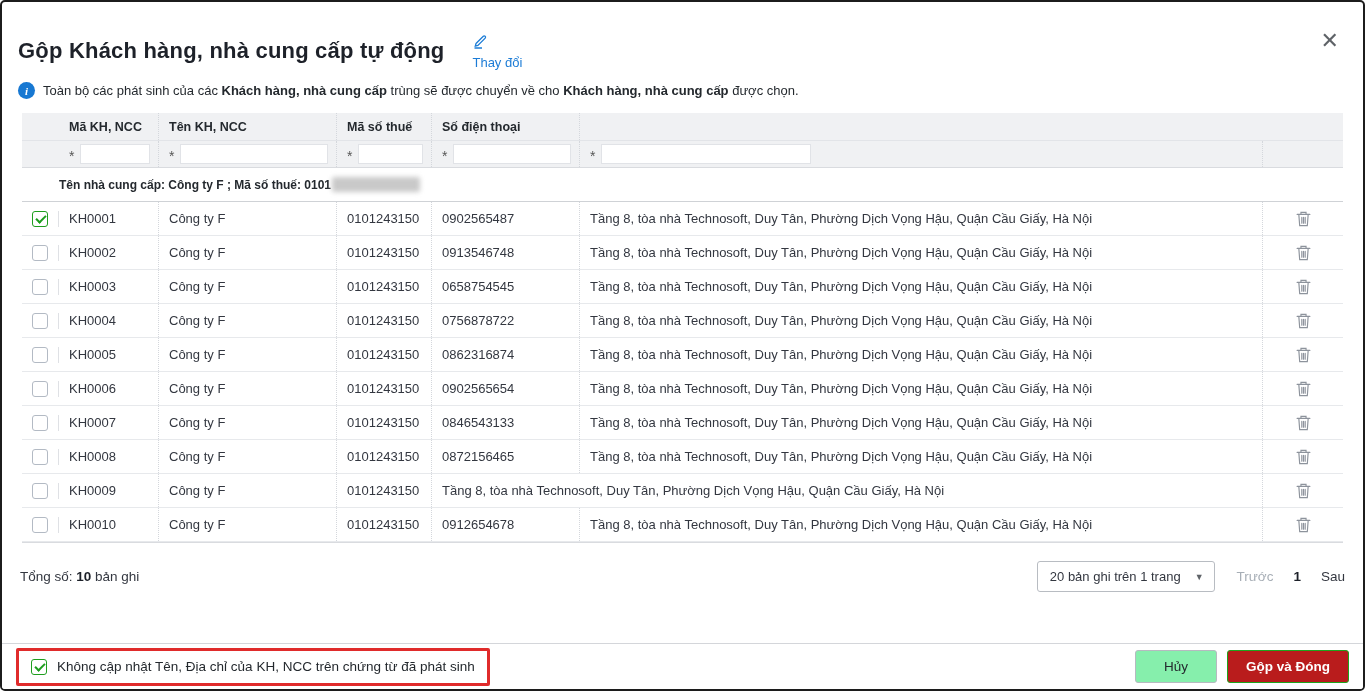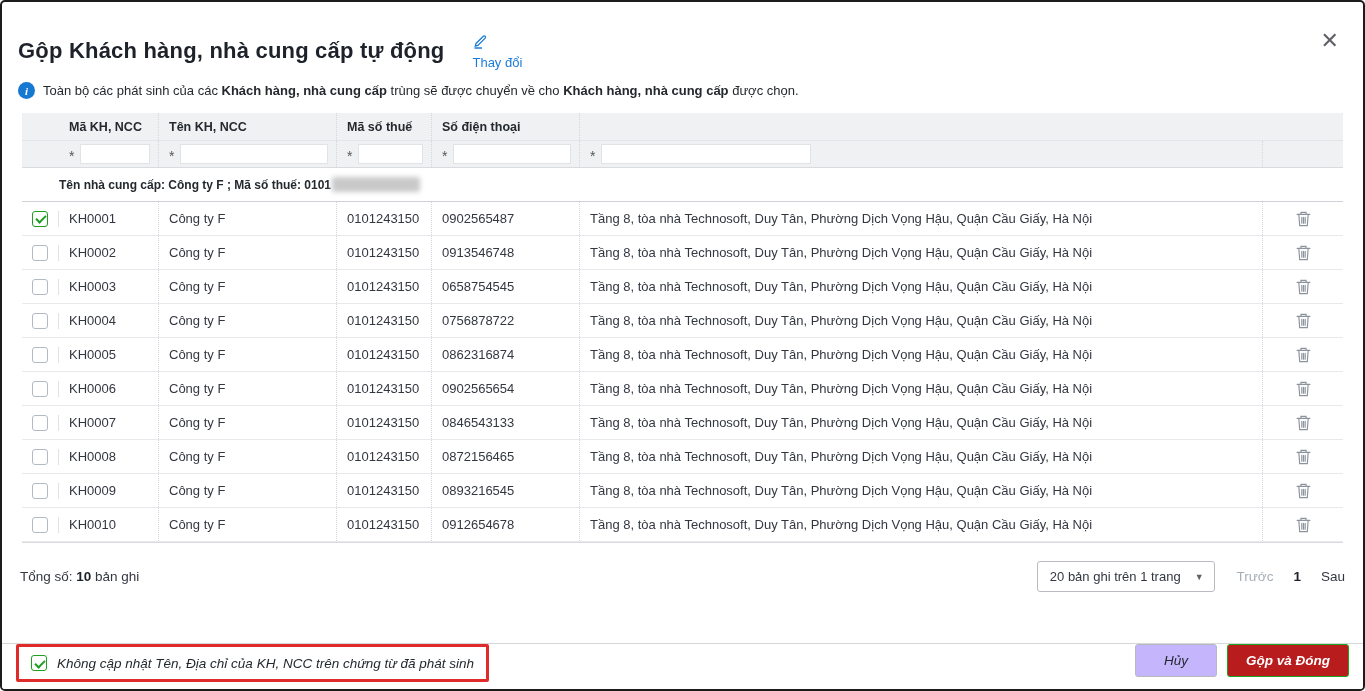--- a/index.html
+++ b/index.html
@@ -87,37 +87,36 @@
   }
   .caret { font-size: 9px; color: #5f6368; }
   .pager-nav { display: flex; align-items: flex-end; gap: 20px; margin-left: 4px; }
   .pager-prev { color: #a7aeb6; cursor: pointer; font-size: 13.5px; }
   .pager-page { color: #1d2129; font-weight: 700; font-size: 13.5px; cursor: pointer; }
   .pager-next { color: #333740; cursor: pointer; font-size: 13.5px; }
 
   
   .bottom-bar {
     margin-top: auto; border-top: 1px solid #d4d6da; height: 46px; flex: 0 0 46px;
-    display: flex; align-items: flex-start; justify-content: space-between; padding: 0 14px;
+    display: flex; align-items: center; justify-content: space-between; padding: 0 14px;
     background: #fff;
-    font-style: italic;
   }
   .highlight-box {
     border: 3px solid #e02b2b; border-radius: 2px;
     display: inline-flex; align-items: center; gap: 10px;
     padding: 6px 12px; height: 38px;
   }
   .highlight-box .label { font-size: 13.5px; color: #24292e; white-space: nowrap; }
   .btn-group { display: flex; align-items: center; gap: 10px; }
   .btn {
     height: 33px; border-radius: 3px; font-size: 13.5px; cursor: pointer;
     display: inline-flex; align-items: center; justify-content: center;
     font-family: inherit;
   }
-  .btn-cancel { background: #c4b5fd; border: 1px solid #b6bac0; color: #24292e; width: 82px; }
+  .btn-cancel { background: #86efac; border: 1px solid #b6bac0; color: #24292e; width: 82px; }
   .btn-confirm { background: #b91c1c; border: 1px solid #1fa31c; color: #fff; font-weight: 700; padding: 0 18px; }
 </style>
 </head>
 <body>
 
 <div class="dialog">
   <div class="content">
 
     <div class="title-row">
       <div class="page-title">Gộp Khách hàng, nhà cung cấp tự động</div>
@@ -350,21 +349,20 @@
     </div>
   </div>
 
   <div class="grid-row data-row">
     <div class="c0">
       <span class="checkbox"></span>
     </div>
     <div class="c1 cell vsep">KH0009</div>
     <div class="c2 cell vsep">Công ty F</div>
     <div class="c3 cell vsep">0101243150</div>
-    <div class="c4 cell vsep">0893216545</div>
     <div class="c5 cell vsep">Tầng 8, tòa nhà Technosoft, Duy Tân, Phường Dịch Vọng Hậu, Quận Cầu Giấy, Hà Nội</div>
     <div class="c6">
       <span class="trash-btn">
         <svg width="17" height="18" viewBox="0 0 16 17" fill="none" stroke="#8d939c" stroke-width="1.1" stroke-linecap="round">
           <path d="M2 4.2 h12"></path>
           <path d="M5.6 4 V2.2 h4.8 V4"></path>
           <path d="M3.6 4.4 l.8 10.4 h7.2 l.8 -10.4"></path>
           <path d="M6.4 7 v5.4 M8 7 v5.4 M9.6 7 v5.4"></path>
         </svg>
       </span>

